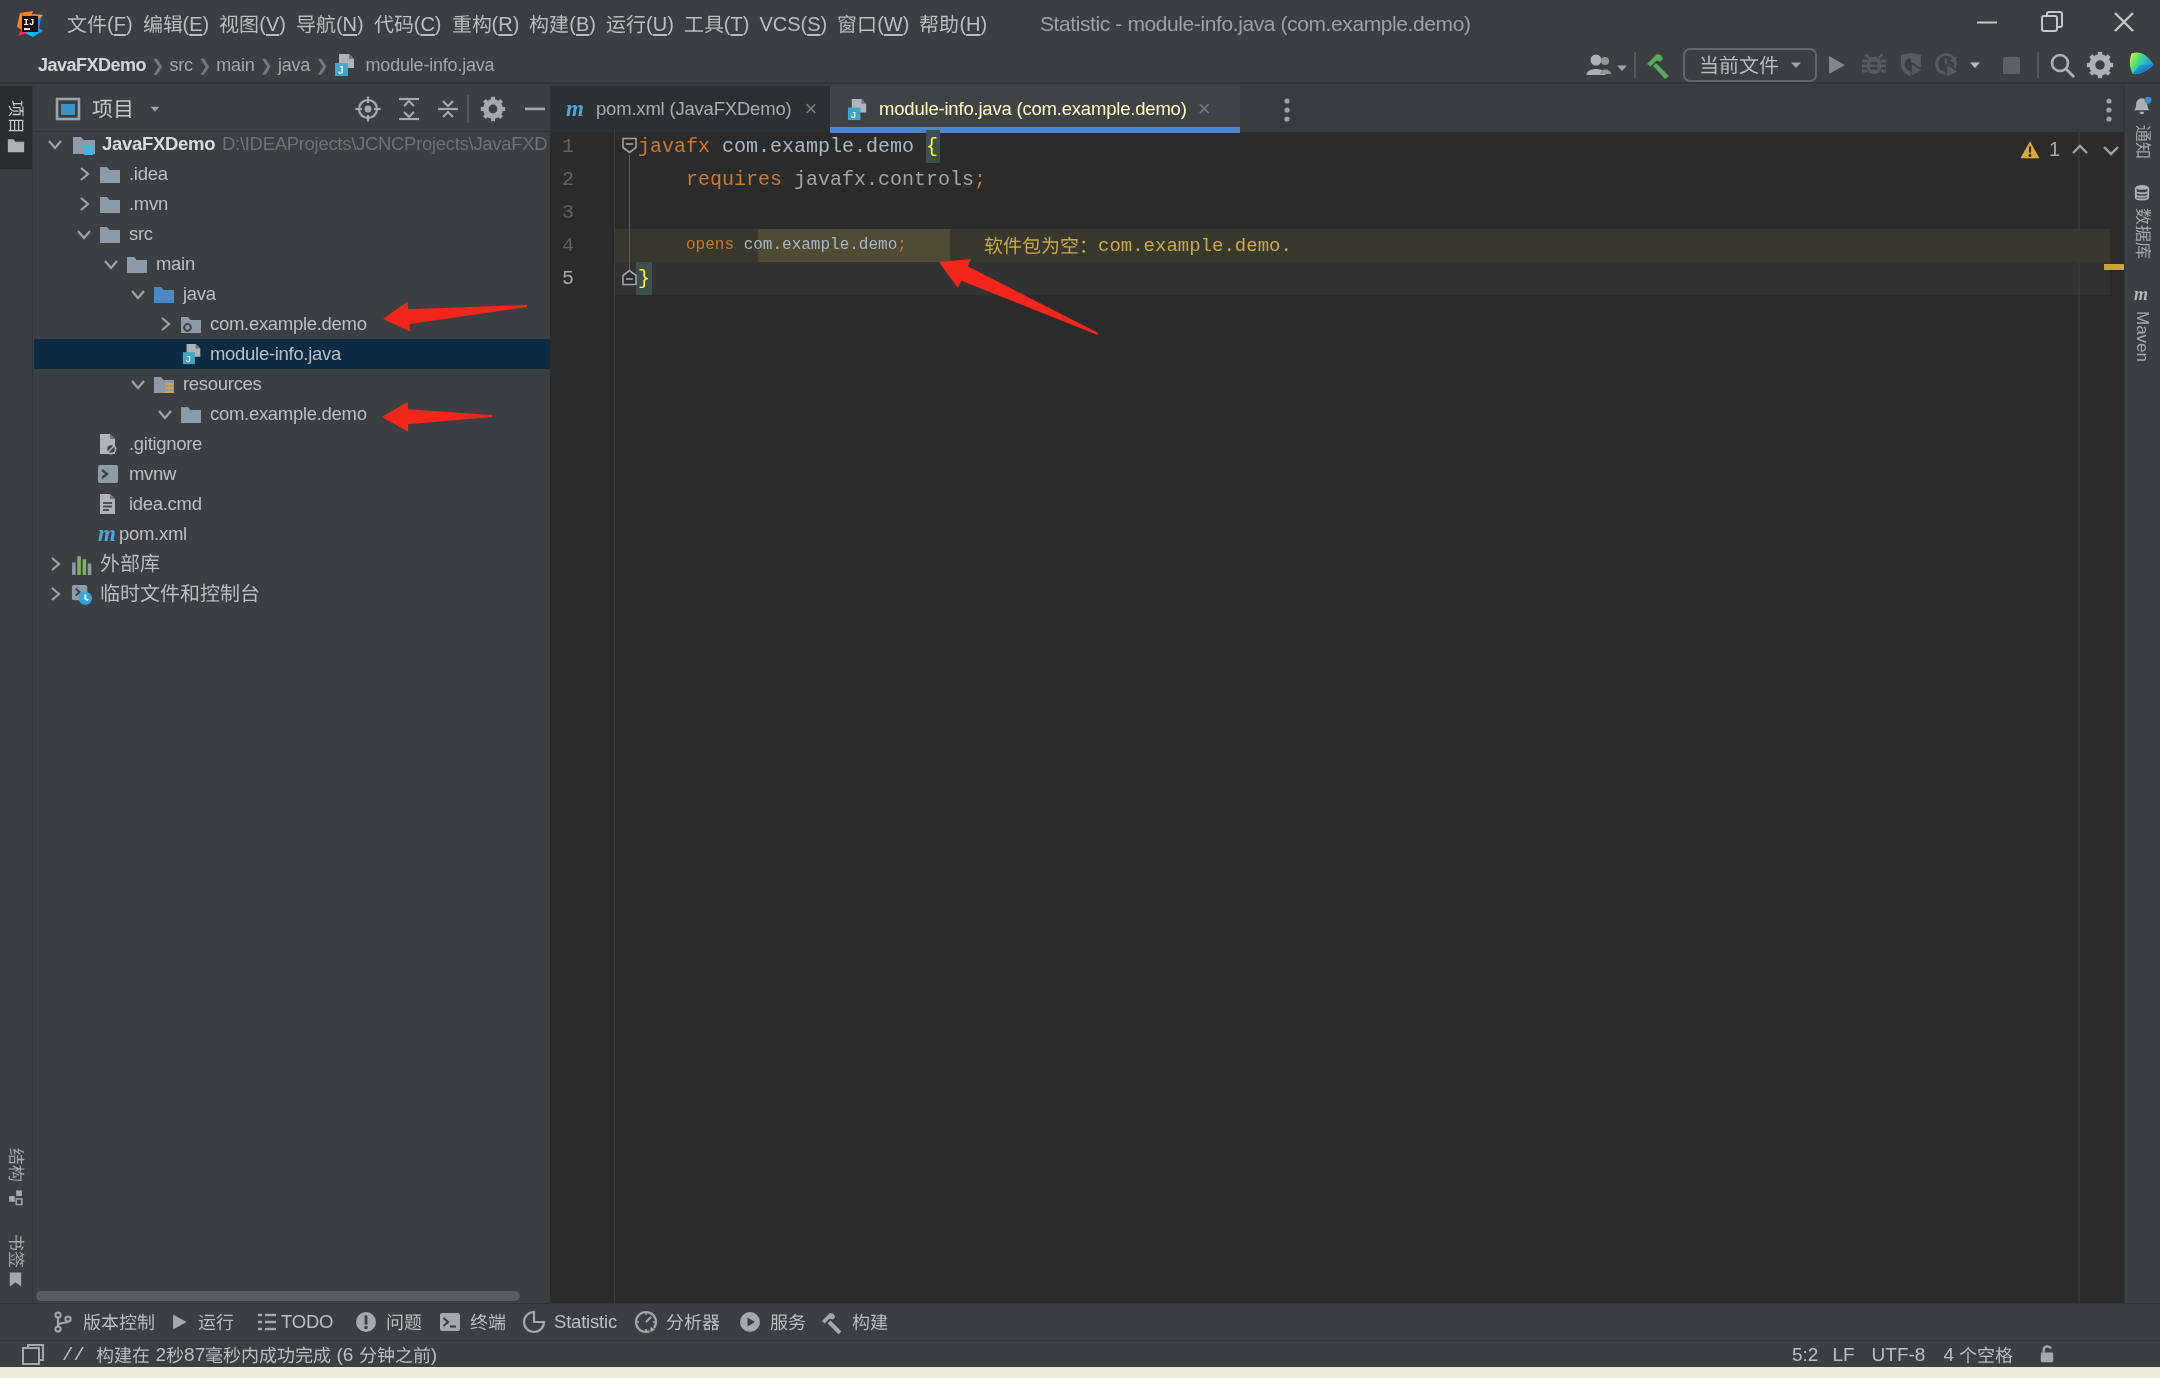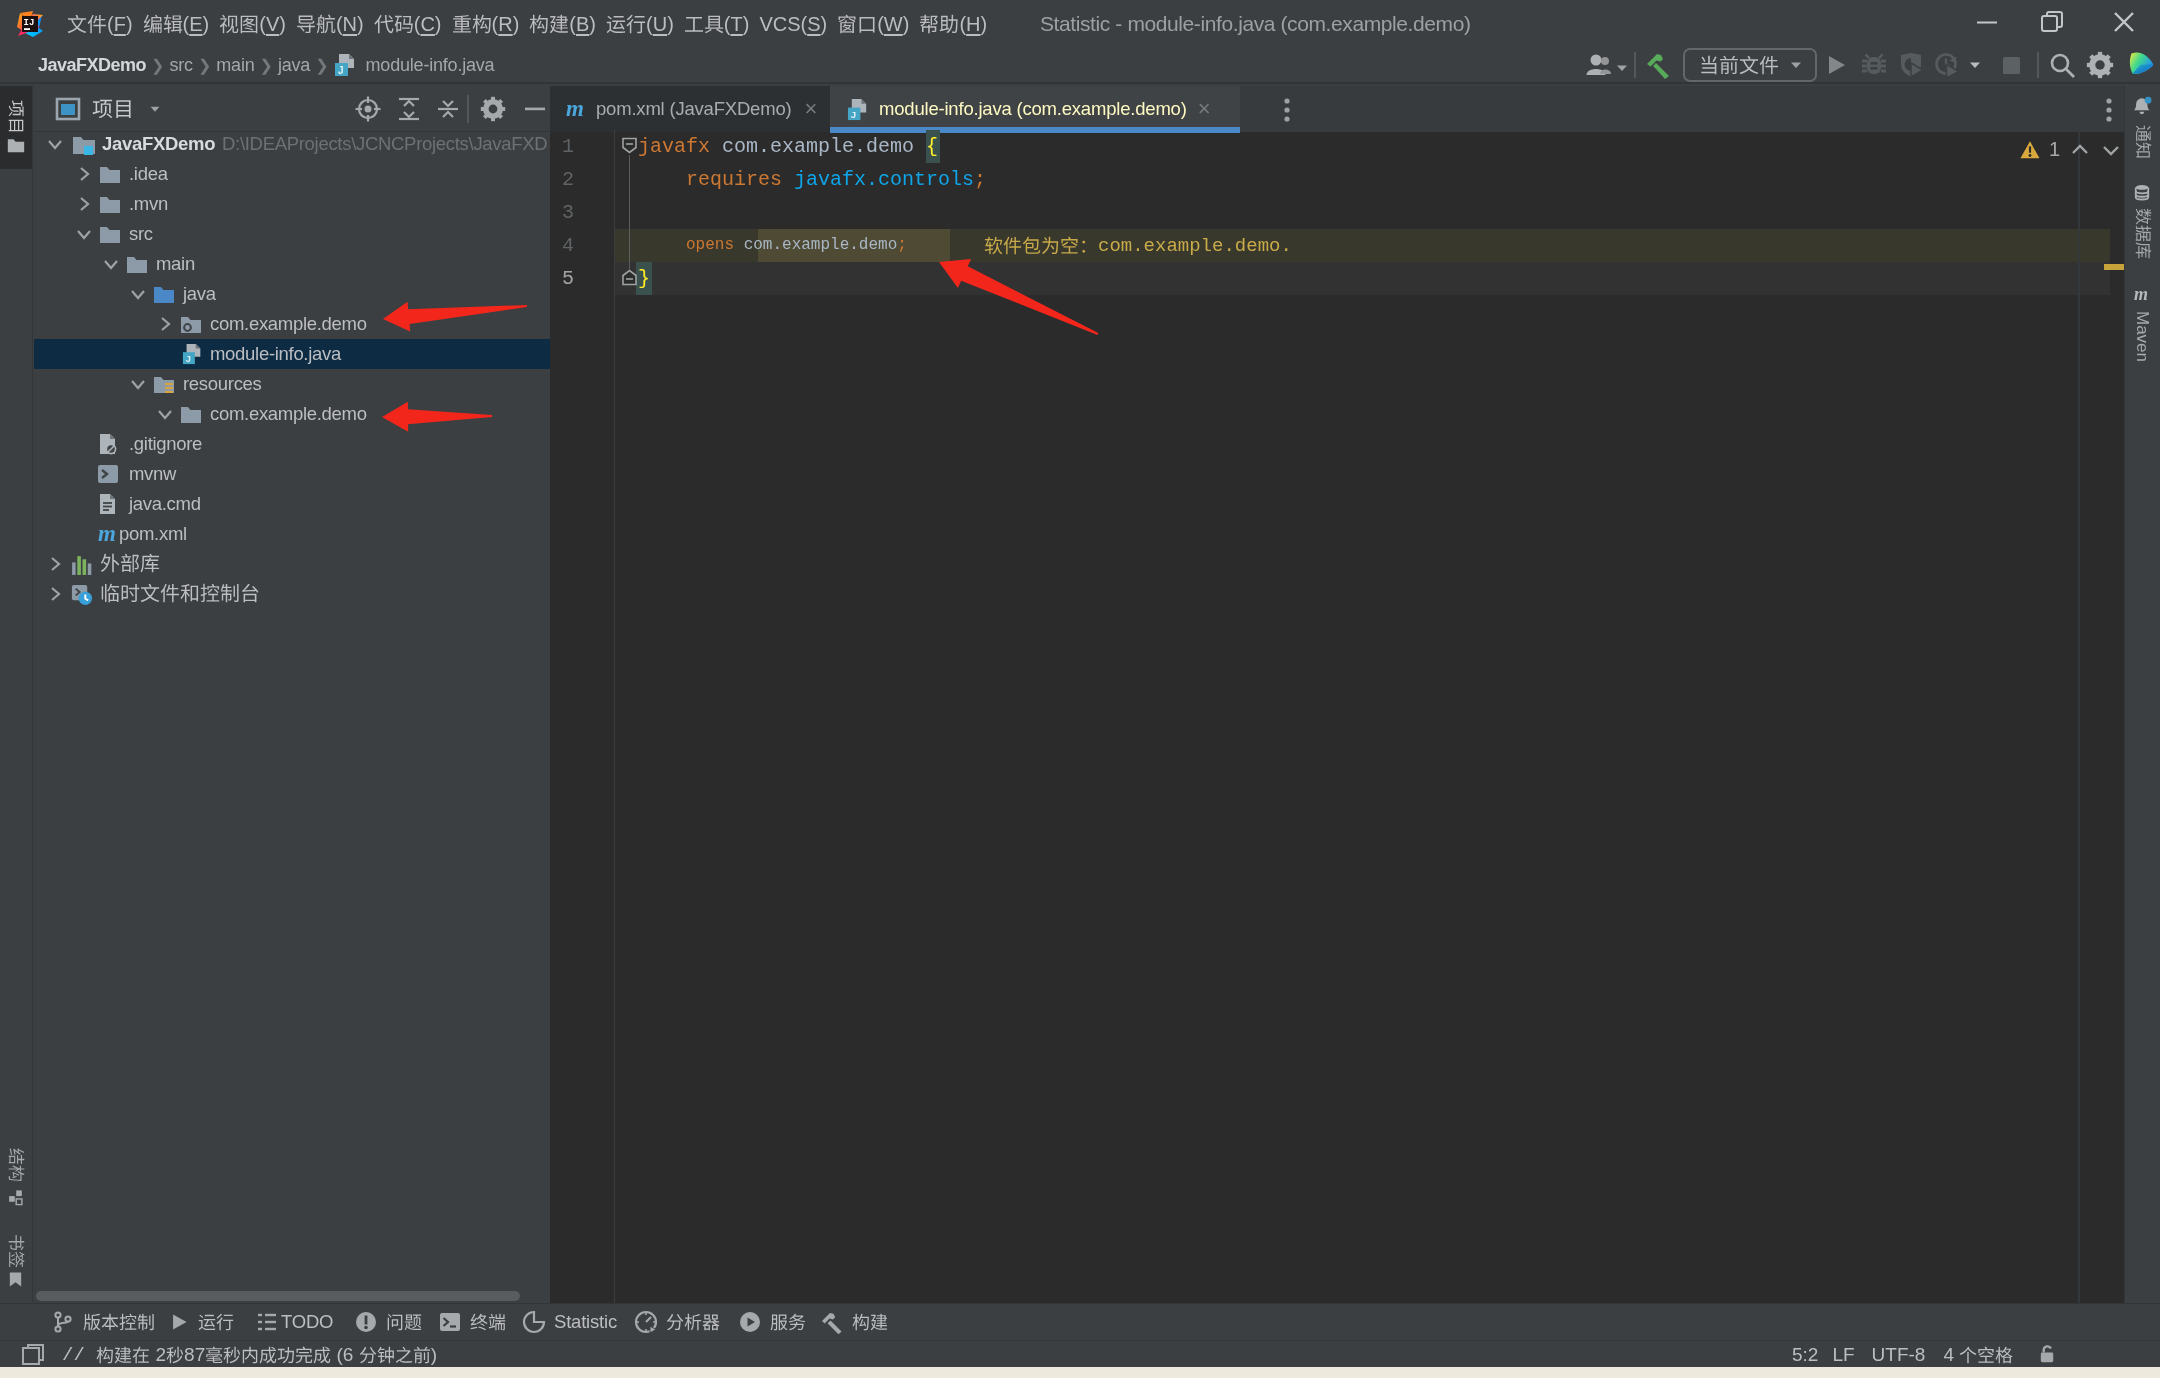--- a/index.html
+++ b/index.html
@@ -646,21 +646,21 @@
               <path d="M3 1 h10 l5 5 v15 H3 z" fill="#aeb5ba"></path>
               <path d="M13 1 l5 5 h-5 z" fill="#6e7579"></path>
 <g stroke="#3f4446" stroke-width="1.8">
                 <line x1="6" y1="10" x2="15" y2="10"></line>
                 <line x1="6" y1="13.5" x2="15" y2="13.5"></line>
                 <line x1="6" y1="17" x2="12" y2="17"></line>
               </g>
             </g>
           </svg>
         </div>
-        <span style="position:absolute;left:95px">java.cmd</span>
+        <span style="position:absolute;left:95px">idea.cmd</span>
       </div>
       <div class="treerow" style="left:0;top:433px;width:516px;">
         <div class="abs" style="left:63px;top:4px">
           <svg width="22" height="22" viewBox="0 0 22 22">
             <text x="1" y="18" font-family="Liberation Serif" font-style="italic" font-weight="bold" font-size="23" fill="#4ba6dd">m</text>
           </svg>
         </div>
         <span style="position:absolute;left:85px">pom.xml</span>
       </div>
       <div class="treerow" style="left:0;top:463px;width:516px;">
@@ -785,21 +785,21 @@
     <div class="abs" style="left:71px;top:183px">
       <svg width="17" height="17" viewBox="0 0 17 17">
         <g transform="scale(1.0)">
           <path d="M2 15.5 h13 v-9 l-6.5 -5 -6.5 5 z" fill="#2b2b2b" stroke="#9fa2a4" stroke-width="1.6"></path>
 <line x1="5" y1="10" x2="12" y2="10" stroke="#9fa2a4" stroke-width="1.6"></line>
         </g>
       </svg>
     </div>
     <div class="abs" style="left:79px;top:69px;width:1px;height:114px;background:#5b5e60"></div>
     <div class="abs mono" style="left:88px;top:44px;font-size:20px;line-height:33px;white-space:pre"><span style="color:#cc7832">javafx</span><span style="color:#a9b7c6"> com.example.demo </span><span style="color:#ffef28">{</span></div>
-    <div class="abs mono" style="left:136px;top:77px;font-size:20px;line-height:33px;white-space:pre"><span style="color:#cc7832">requires</span><span style="color:#0ea5e9"> javafx.controls</span><span style="color:#cc7832">;</span></div>
+    <div class="abs mono" style="left:136px;top:77px;font-size:20px;line-height:33px;white-space:pre"><span style="color:#cc7832">requires</span><span style="color:#a3a3a3"> javafx.controls</span><span style="color:#cc7832">;</span></div>
     <div class="abs mono" style="left:136px;top:143px;font-size:16px;line-height:33px;white-space:pre"><span style="color:#cc7832">opens</span><span style="color:#a9b7c6"> </span><span style="color:#a9b7c6">com.example.demo</span><span style="color:#cc7832">;</span></div>
     <div class="abs mono" style="left:88px;top:176px;font-size:20px;line-height:33px;white-space:pre"><span style="color:#ffef28">}</span></div>
     <div class="abs row" style="left:434px;top:143px;height:33px">
       <svg width="114.0" height="19.0" viewBox="0 -880.0 6000 1000" fill="#c9ab4a">
         <g transform="scale(1,-1)">
           <path transform="translate(0 0)" d="M591 841C570 685 530 538 461 444C478 435 510 414 523 402C563 460 594 534 619 618H876C862 548 845 473 831 424L891 406C914 474 939 582 959 675L909 689L900 687H637C648 733 657 781 664 830ZM664 523V477C664 337 650 129 435 -30C454 -41 480 -65 492 -81C614 13 676 123 707 228C749 91 815 -20 915 -79C926 -60 949 -32 966 -18C841 48 769 205 734 384C736 417 737 448 737 476V523ZM94 332C102 340 134 346 172 346H278V201L39 168L56 92L278 127V-76H346V139L482 161L479 231L346 211V346H472V414H346V563H278V414H168C201 483 234 565 263 650H478V722H287C297 755 307 789 316 822L242 838C234 799 224 760 212 722H50V650H190C164 570 137 504 124 479C105 434 89 403 70 398C78 380 90 347 94 332Z"></path>
           <path transform="translate(1000 0)" d="M317 341V268H604V-80H679V268H953V341H679V562H909V635H679V828H604V635H470C483 680 494 728 504 775L432 790C409 659 367 530 309 447C327 438 359 420 373 409C400 451 425 504 446 562H604V341ZM268 836C214 685 126 535 32 437C45 420 67 381 75 363C107 397 137 437 167 480V-78H239V597C277 667 311 741 339 815Z"></path>
           <path transform="translate(2000 0)" d="M303 845C244 708 145 579 35 498C53 485 84 457 97 443C158 493 218 559 271 634H796C788 355 777 254 758 230C749 218 740 216 724 217C707 216 667 217 623 220C634 201 642 171 644 149C690 146 734 146 760 149C787 152 807 160 824 183C852 219 862 336 873 670C874 680 874 705 874 705H317C340 743 360 783 378 823ZM269 463H532V300H269ZM195 530V81C195 -32 242 -59 400 -59C435 -59 741 -59 780 -59C916 -59 945 -21 961 111C939 115 907 127 888 139C878 34 864 12 778 12C712 12 447 12 395 12C288 12 269 26 269 81V233H605V530Z"></path>
           <path transform="translate(3000 0)" d="M162 784C202 737 247 673 267 632L335 665C314 706 267 768 226 812ZM499 371C550 310 609 226 635 173L701 209C674 261 613 342 561 401ZM411 838V720C411 682 410 642 407 599H82V524H399C374 346 295 145 55 -11C73 -23 101 -49 114 -66C370 104 452 328 476 524H821C807 184 791 50 761 19C750 7 739 4 717 5C693 5 630 5 562 11C577 -11 587 -44 588 -67C650 -70 713 -72 748 -69C785 -65 808 -57 831 -28C870 18 884 159 900 560C900 572 901 599 901 599H484C486 641 487 682 487 719V838Z"></path>
           <path transform="translate(4000 0)" d="M564 537C666 484 802 405 869 357L919 415C848 462 710 537 611 587ZM384 590C307 523 203 455 85 413L129 348C246 398 356 474 436 544ZM77 22V-46H927V22H538V275H825V343H182V275H459V22ZM424 824C440 792 459 752 473 718H76V492H150V649H849V517H926V718H565C550 755 524 807 502 846Z"></path>

